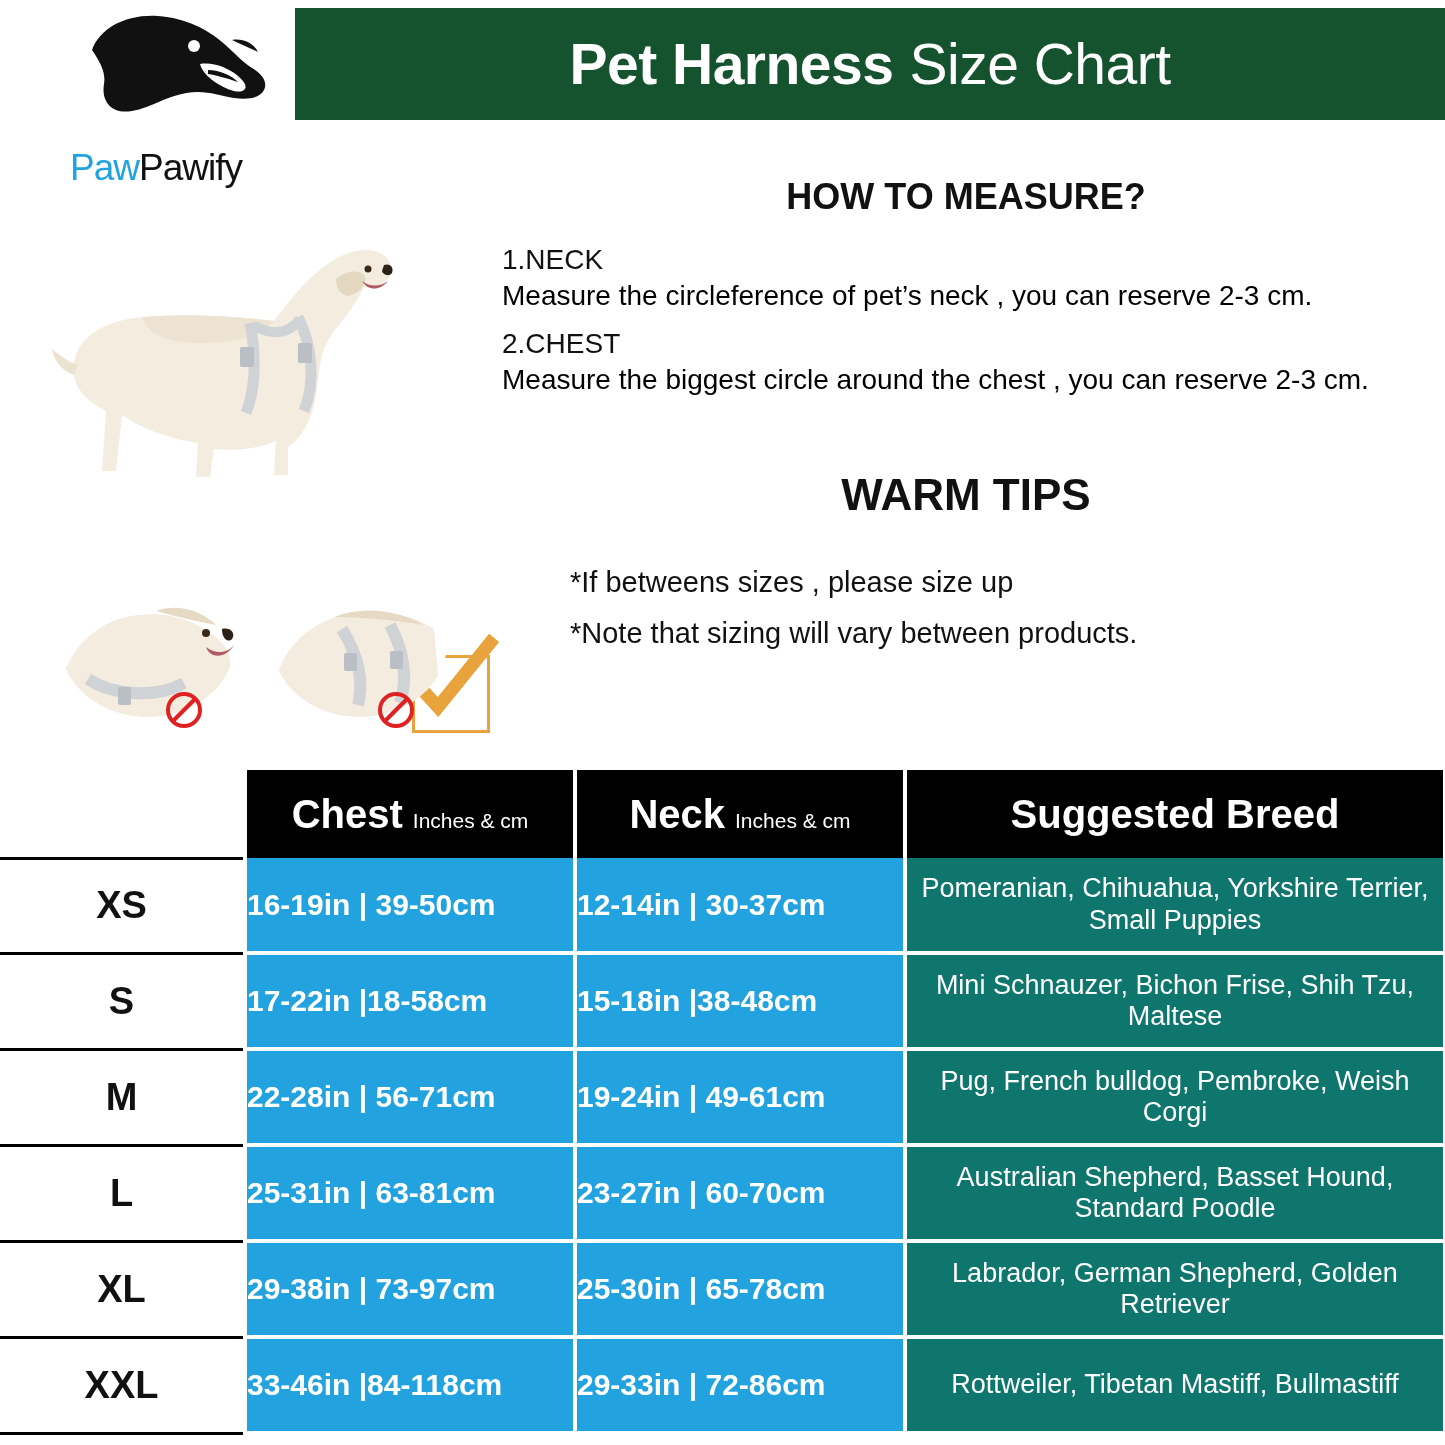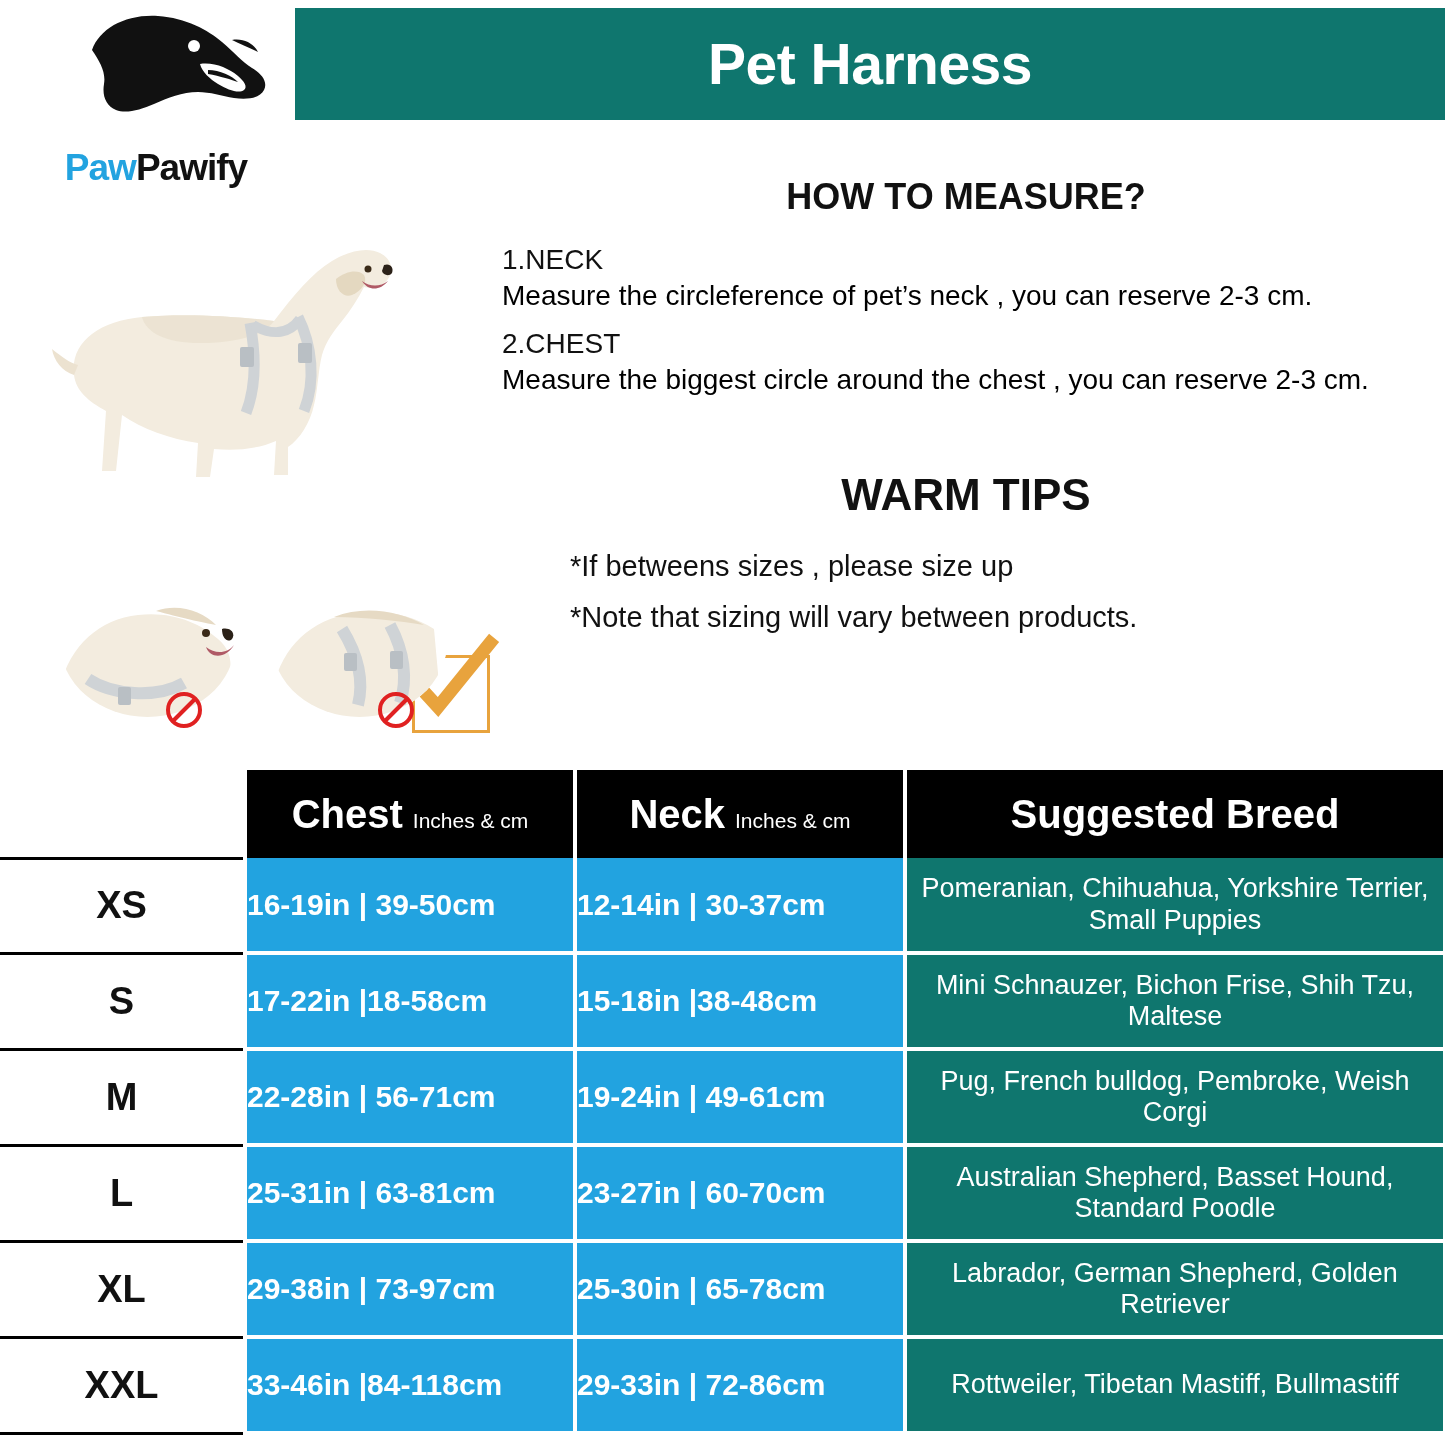--- a/index.html
+++ b/index.html
@@ -20,21 +20,21 @@
   .header {
     position: absolute;
     left: 0; top: 0;
     width: 1445px;
     height: 128px;
   }
   .header-bar {
     position: absolute;
     left: 295px; top: 8px;
     width: 1150px; height: 112px;
-    background: #0f766e;
+    background: #14532d;
   }
   .header-title {
     position: absolute;
     left: 0; top: 0;
     width: 1150px; height: 112px;
     display: flex;
     align-items: center;
     justify-content: center;
     color: #ffffff;
     font-size: 57px;
@@ -59,21 +59,21 @@
     position: absolute;
     left: 70px; top: 0px;
     width: 190px; height: 125px;
   }
   .logo-text {
     position: absolute;
     left: 14px; top: 137px;
     width: 260px;
     text-align: center;
     font-size: 37px;
-    font-weight: bold;
+    font-weight: normal;
     letter-spacing: -1px;
     white-space: nowrap;
   }
   .logo-text .blue { color: #22a3e0; }
   .logo-text .dark { color: #111111; }
 
   
   .illus {
     position: absolute;
     left: 20px; top: 215px;
@@ -140,21 +140,21 @@
   }
   .tips-block {
     position: absolute;
     left: 496px; top: 470px;
     width: 940px;
   }
   .tips-h2 {
     text-align: center;
     font-size: 44px;
     font-weight: bold;
-    margin: 0 0 30px 0;
+    margin: 0 0 46px 0;
   }
   .tip-line {
     font-size: 29px;
     color: #111111;
     margin: 0 0 18px 74px;
   }
 
   
   .table {
     position: absolute;
@@ -236,20 +236,21 @@
     border-bottom: 4px solid #ffffff;
   }
 </style>
 </head>
 <body>
 
 <div class="header">
   <div class="header-bar">
     <div class="header-title">
       <span class="bold">Pet Harness</span>
+      <span class="light">Size Chart</span>
     </div>
   </div>
 </div>
 
 <div class="logo">
   <svg class="logo-mark" viewBox="0 0 190 125">
     <path d="M10 40 C18 18, 44 4, 76 6 C104 8, 126 20, 140 32 C152 42, 160 52, 170 58
              C180 64, 186 72, 182 80 C178 88, 166 90, 152 88 C140 86, 128 82, 116 82
              C100 82, 86 88, 72 94 C58 100, 44 104, 34 100 C24 96, 20 86, 22 74
              C24 62, 18 52, 10 40 Z" fill="#111111"></path>

